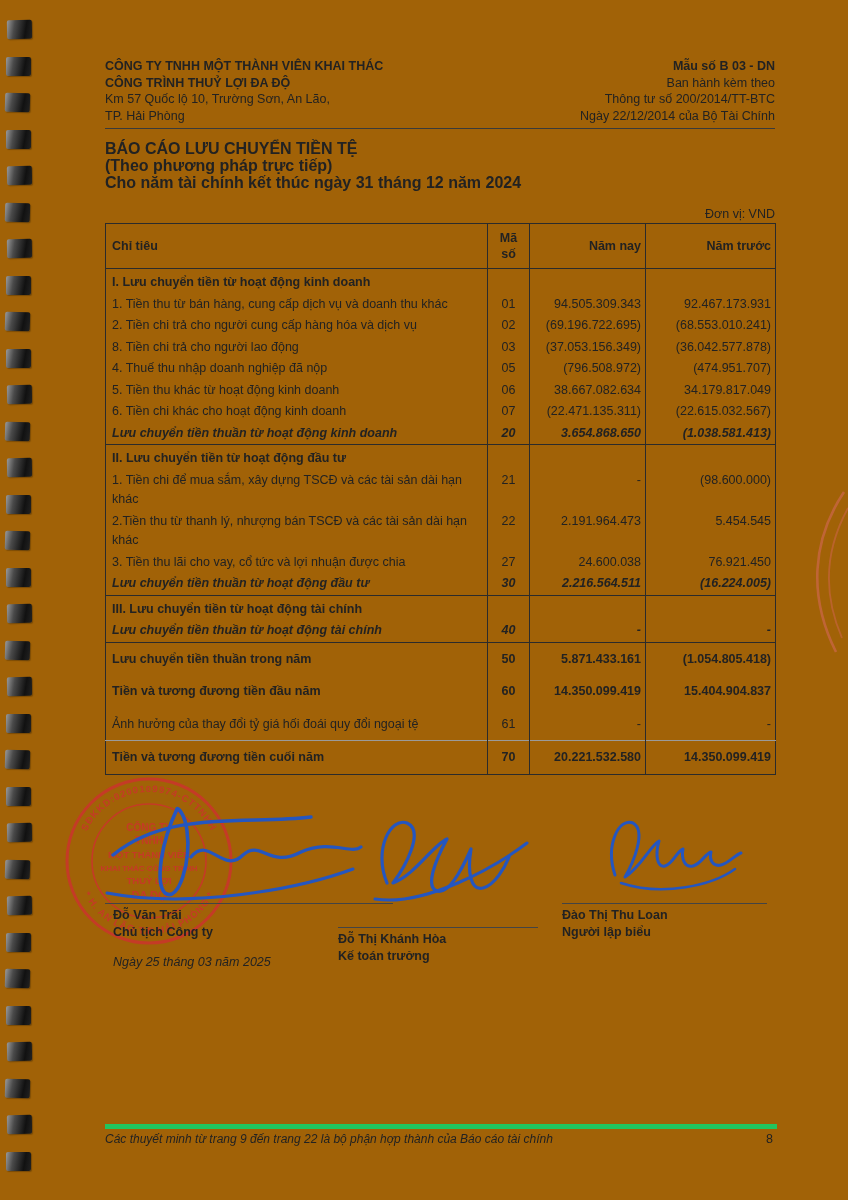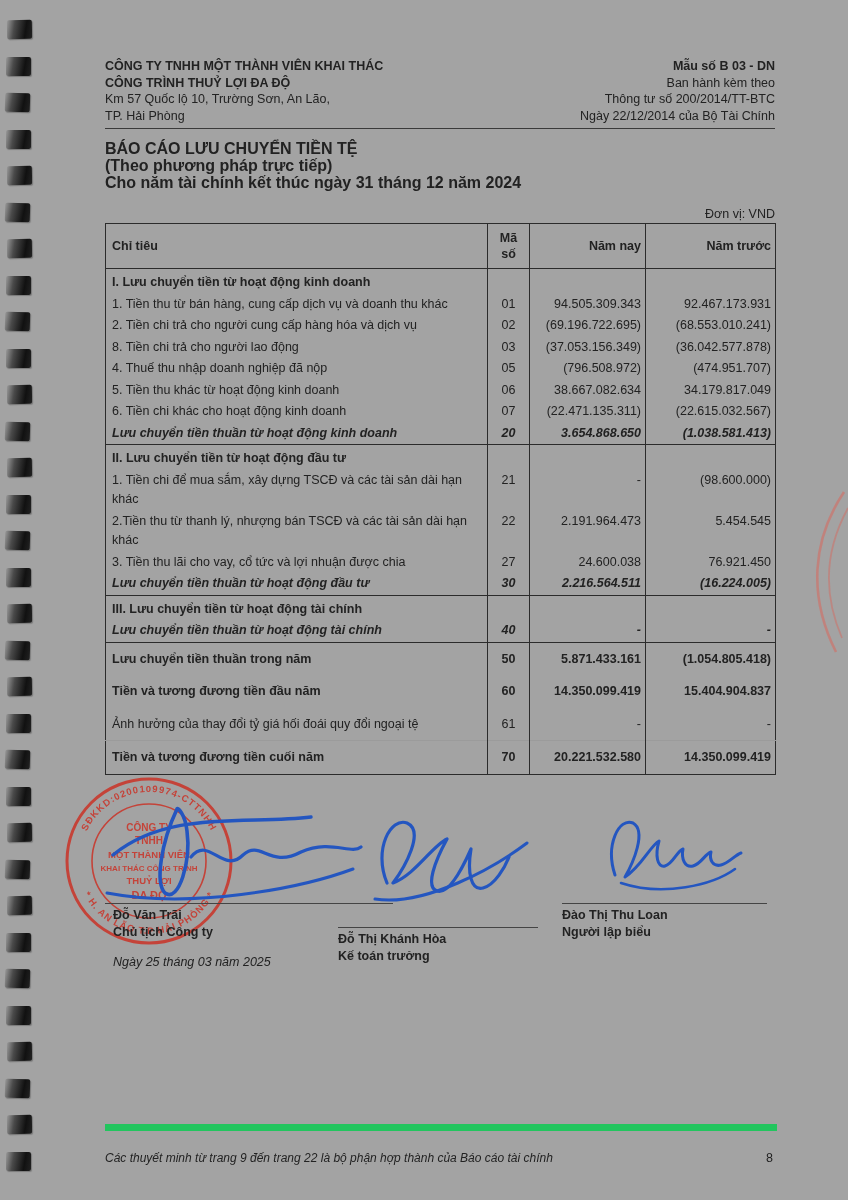--- a/index.html
+++ b/index.html
@@ -1,18 +1,18 @@
 <!DOCTYPE html>
 <html><head>
 <meta charset="utf-8">
 <title>Scanned document</title>
 <style>
   html,body{margin:0;padding:0;background:#e8e8e8;}
   .page{
-    position:relative;width:848px;height:1200px;background:#a3a3a3;
+    position:relative;width:848px;height:1200px;background:#a16207;
     font-family:"Liberation Sans", sans-serif;color:#222;overflow:hidden;
   }
   
   .binding{position:absolute;left:6px;top:20px;display:flex;flex-direction:column;gap:17.5px;}
   .hole{
     width:25px;height:19px;border-radius:2px;
     background:linear-gradient(100deg,#9a9a9a 0%,#4a4a4a 30%,#111 72%,#222 100%);
     box-shadow:1px 1px 1px rgba(0,0,0,.25);
   }
   .hole:nth-child(odd){transform:translateX(1px) rotate(-1deg);}
@@ -71,21 +71,21 @@
   
   .stamp-svg{position:absolute;left:-48px;top:-22px;opacity:.88;}
   .stamp-stroke{fill:none;stroke:#c9362b;}
   .stamp-text{fill:#c9362b;font-family:"Liberation Sans",sans-serif;font-weight:700;}
 
   
   .edge-stamp{position:absolute;right:0;top:488px;}
 
   
   .doc-footer{position:absolute;left:105px;top:1124px;width:672px;
-    border-top:7px solid #22c55e;padding-top:20px;display:flex;justify-content:space-between;
+    border-top:5px solid #22c55e;padding-top:3px;display:flex;justify-content:space-between;
     font-size:12px;}
   .doc-footer .note{font-style:italic;}
   .doc-footer .pg{font-size:12.5px;padding-right:4px;}
 </style>
 </head>
 <body>
 
 <div class="page">
 
   <div class="binding">

